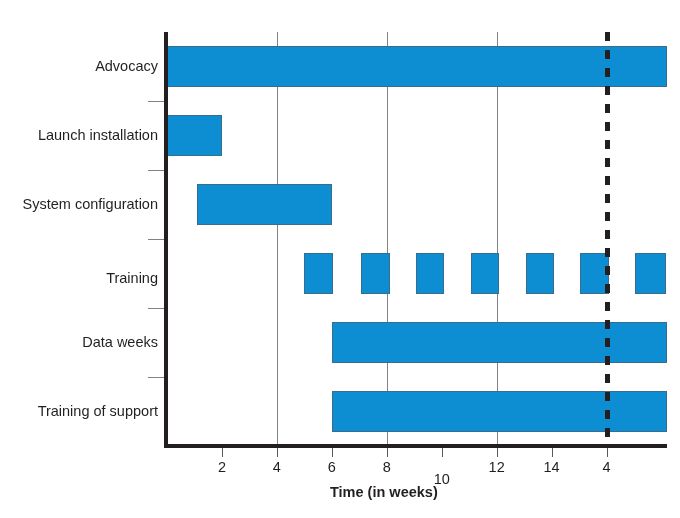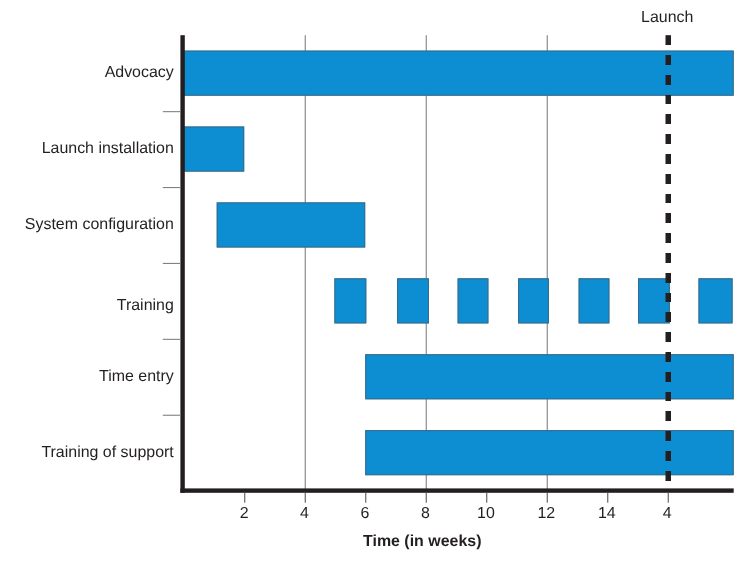--- a/index.html
+++ b/index.html
@@ -158,43 +158,42 @@
       <div class="y-tick" style="top: 239px;"></div>
       <div class="y-tick" style="top: 308px;"></div>
       <div class="y-tick" style="top: 377px;"></div>
     </div>
 
   <div id="y-labels-layer">
       <div class="y-label" style="top: 57.5px;">Advocacy</div>
       <div class="y-label" style="top: 126.5px;">Launch installation</div>
       <div class="y-label" style="top: 195.5px;">System configuration</div>
       <div class="y-label" style="top: 270px;">Training</div>
-      <div class="y-label" style="top: 333.5px;">Time entry</div>
+      <div class="y-label" style="top: 333.5px;">Data weeks</div>
       <div class="y-label" style="top: 402.5px;">Training of support</div>
     </div>
 
   <div id="x-ticks-layer">
       <div class="x-tick" style="left: 221.945px;"></div>
       <div class="x-tick" style="left: 276.89px;"></div>
       <div class="x-tick" style="left: 331.835px;"></div>
       <div class="x-tick" style="left: 386.78px;"></div>
       <div class="x-tick" style="left: 441.725px;"></div>
       <div class="x-tick" style="left: 496.67px;"></div>
       <div class="x-tick" style="left: 551.615px;"></div>
       <div class="x-tick" style="left: 606.56px;"></div>
     </div>
   <div id="x-labels-layer">
       <div class="x-label" style="left: 201.945px;">2</div>
       <div class="x-label" style="left: 256.89px;">4</div>
       <div class="x-label" style="left: 311.835px;">6</div>
       <div class="x-label" style="left: 366.78px;">8</div>
-      <div class="x-label" style="left: 421.725px;">10</div>
+      <div class="x-label" style="left: 421.725px; margin-top: 12px;">10</div>
       <div class="x-label" style="left: 476.67px;">12</div>
       <div class="x-label" style="left: 531.615px;">14</div>
       <div class="x-label" style="left: 586.56px;">4</div>
     </div>
 
   <div id="x-axis-title">Time (in weeks)</div>
 
   <div id="milestone-line" style="left: 604.56px;"></div>
-  <div id="milestone-label" style="left: 546.56px;">Launch</div>
 
 </div>
 
 </body></html>

